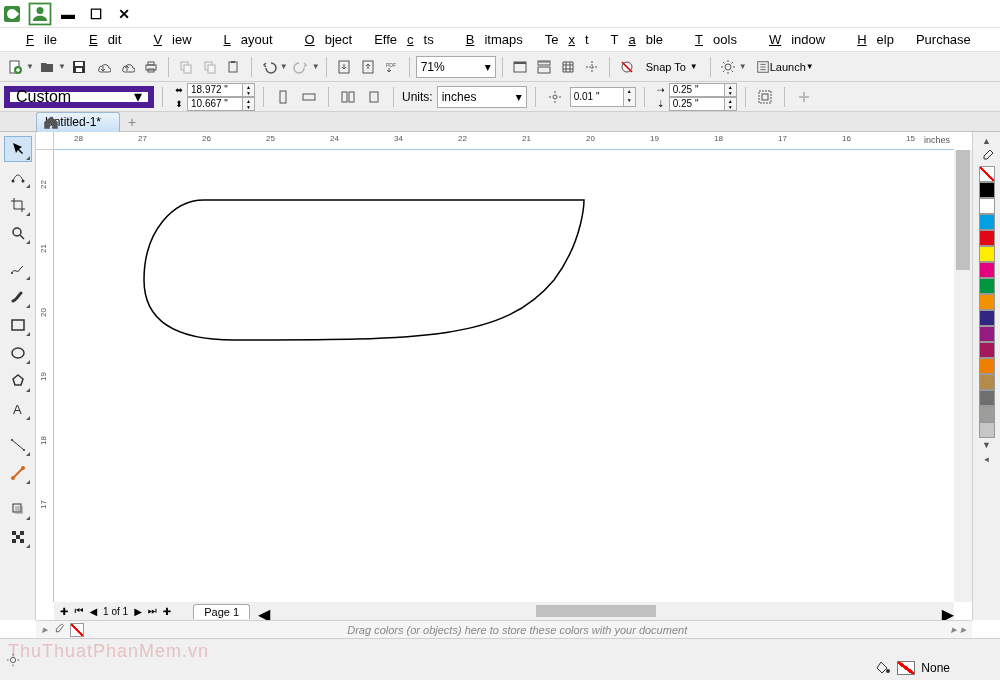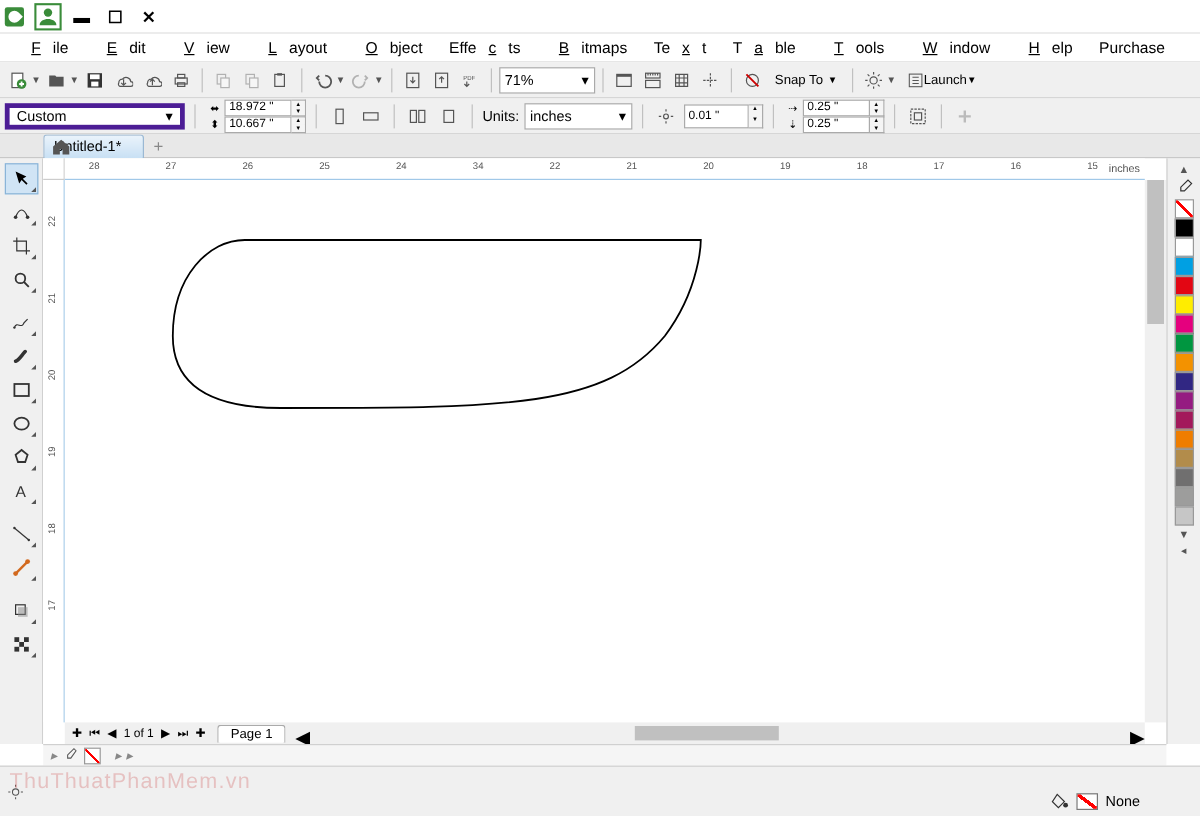--- a/index.html
+++ b/index.html
@@ -20,21 +20,21 @@
 .sep { width:1px; height:20px; background:#c0c0c0; margin:0 4px; }
 .drop { font-size:8px; margin-left:-2px; color:#555; cursor:pointer; }
 .zoom-combo { width:80px; height:22px; border:1px solid #aaa; background:#fff; display:flex; align-items:center; padding:0 4px; font-size:12px; }
 .zoom-combo span:first-child { flex:1; }
 .spinpair { display:flex; flex-direction:column; gap:0; }
 .spinrow { display:flex; align-items:center; height:14px; }
 .spinrow .ico { width:16px; display:flex; justify-content:center; font-size:9px; }
 .spinrow input { width:56px; height:14px; border:1px solid #aaa; font-size:10px; padding:0 3px; }
 .spinrow .ud { width:12px; height:14px; display:flex; flex-direction:column; border:1px solid #aaa; border-left:none; }
 .spinrow .ud div { flex:1; font-size:5px; text-align:center; line-height:6px; background:#f5f5f5; }
-.preset-combo { width:150px; height:22px; border:4px solid #4c1d95; background:#fff; display:flex; align-items:center; padding:0 6px; font-size:12px;gap:16px; }
+.preset-combo { width:150px; height:22px; border:6px solid #4c1d95; background:#fff; display:flex; align-items:center; padding:0 6px; font-size:16px;gap:16px; }
 .preset-combo span:first-child { flex:1; }
 .snap { display:flex; align-items:center; gap:4px; padding:0 6px; height:22px; cursor:pointer; }
 .launch { display:flex; align-items:center; gap:0; padding:0 6px; height:22px; border:1px solid transparent; cursor:pointer; }
 .tabbar { height:20px; background:#e8e8e8; display:flex; align-items:center; padding-left:36px; font-size:12px; border-bottom:1px solid #c0c0c0; }
 .doctab { height:20px; background:linear-gradient(#eaf3fb,#c8e0f4); border:1px solid #9ab8d4; border-bottom:none; padding:0 18px 0 8px; display:flex; align-items:center; border-radius:3px 3px 0 0; position:relative; }
 .addtab { width:16px; height:16px; margin-left:4px; display:flex; align-items:center; justify-content:center; font-size:14px; color:#888; cursor:pointer; }
 .home-icon { position:absolute; left:42px; top:113px; width:18px; height:18px; cursor:pointer; z-index:5; }
 .workspace { position:absolute; top:132px; left:36px; right:28px; bottom:60px; background:#fff; }
 .ruler-h { position:absolute; top:0; left:18px; right:18px; height:18px; background:#fff; border-bottom:1px solid #a0c8e8; font-size:8px; color:#555; overflow:hidden; }
 .ruler-h .ticklbl { position:absolute; top:2px;text-align:right; }
@@ -42,21 +42,21 @@
 .ruler-v { position:absolute; top:18px; left:0; width:18px; bottom:18px; background:#fff; border-right:1px solid #a0c8e8; font-size:8px; color:#555; overflow:hidden; }
 .ruler-v .ticklbl { position:absolute; left:3px; writing-mode:vertical-rl; transform:rotate(180deg); }
 .ruler-corner { position:absolute; top:0; left:0; width:18px; height:18px; background:#fff; border-right:1px solid #ccc; border-bottom:1px solid #ccc; }
 .canvas { position:absolute; top:18px; left:18px; right:18px; bottom:18px; background:#fff; overflow:hidden; }
 .shape { position:absolute; }
 .scroll-v { position:absolute; top:18px; right:0; width:18px; bottom:18px; background:#f0f0f0; }
 .scroll-v .thumb { position:absolute; top:0; left:2px; right:2px; height:120px; background:#c0c0c0; }
 .scroll-h { position:absolute; bottom:0; left:18px; right:18px; height:18px; background:#f0f0f0; display:flex; align-items:center; }
 .pagectrl { display:flex; align-items:center; gap:2px; font-size:10px; padding:0 4px; }
 .pagectrl span { cursor:pointer; padding:0 2px; }
-.pagetab { background:#fff; border:1px solid #aaa; border-bottom:none; padding:1px 10px; font-size:11px; margin-left:4px; border-radius:3px 3px 0 0; }
+.pagetab { background:#fff; border:1px solid #aaa; border-bottom:none; padding:1px 10px; font-size:11px; margin-left:16px; border-radius:3px 3px 0 0; }
 .hscroll-track { flex:1; margin-left:8px; position:relative; height:12px; }
 .hscroll-track .th { position:absolute; left:40%; width:120px; top:0; bottom:0; background:#c0c0c0; }
 .toolbox { position:absolute; top:132px; left:0; width:36px; bottom:60px; background:#f0f0f0; border-right:1px solid #d0d0d0; display:flex; flex-direction:column; align-items:center; padding-top:4px; gap:2px; }
 .tool { width:28px; height:26px; display:flex; align-items:center; justify-content:center; cursor:pointer; border:1px solid transparent; position:relative; }
 .tool.active { background:#d0e4f5; border-color:#8ab4d8; }
 .tool svg { width:16px; height:16px; }
 .tool .fly { position:absolute; bottom:1px; right:1px; width:0; height:0; border-left:4px solid transparent; border-bottom:4px solid #555; }
 .palette { position:absolute; top:132px; right:0; width:28px; bottom:60px; background:#f0f0f0; border-left:1px solid #d0d0d0; display:flex; flex-direction:column; align-items:center; padding-top:2px; }
 .swatch { width:16px; height:16px; border:1px solid #999; margin:0; cursor:pointer; }
 .swatch.none { background:#fff; position:relative; }
@@ -557,20 +557,21 @@
 </div>
 
 <div class="doc-palette">
   <div class="ctrls">
       <span>▸</span>
       <svg width="14" height="14" viewBox="0 0 16 16">
         <path d="M13 3l-2-2-6 6v3h3z" fill="none" stroke="#555"></path>
       </svg>
       <div class="swatch none" style="width:14px;height:14px"></div>
     </div>
+  <div class="hint">Drag colors (or objects) here to store these colors with your document</div>
   <div class="ctrls">
       <span>▸</span>
       <span>▸</span>
     </div>
 </div>
 
 <div class="statusbar">
   <div class="statusrow">
     <svg width="14" height="14" viewBox="0 0 16 16">
         <circle cx="8" cy="8" r="3" fill="none" stroke="#555"></circle>

